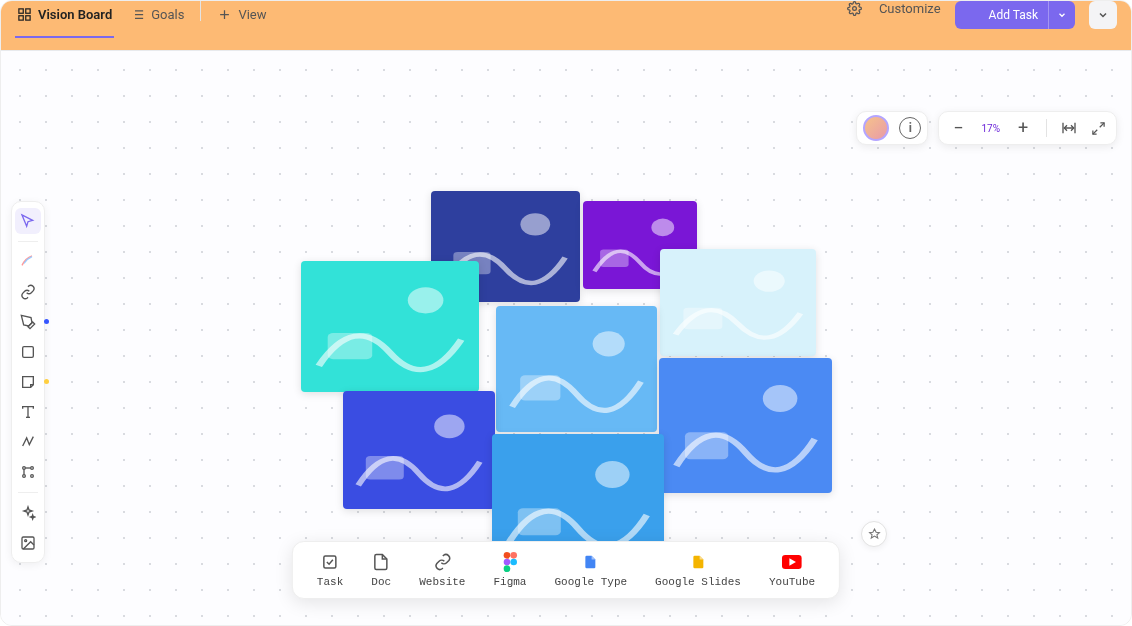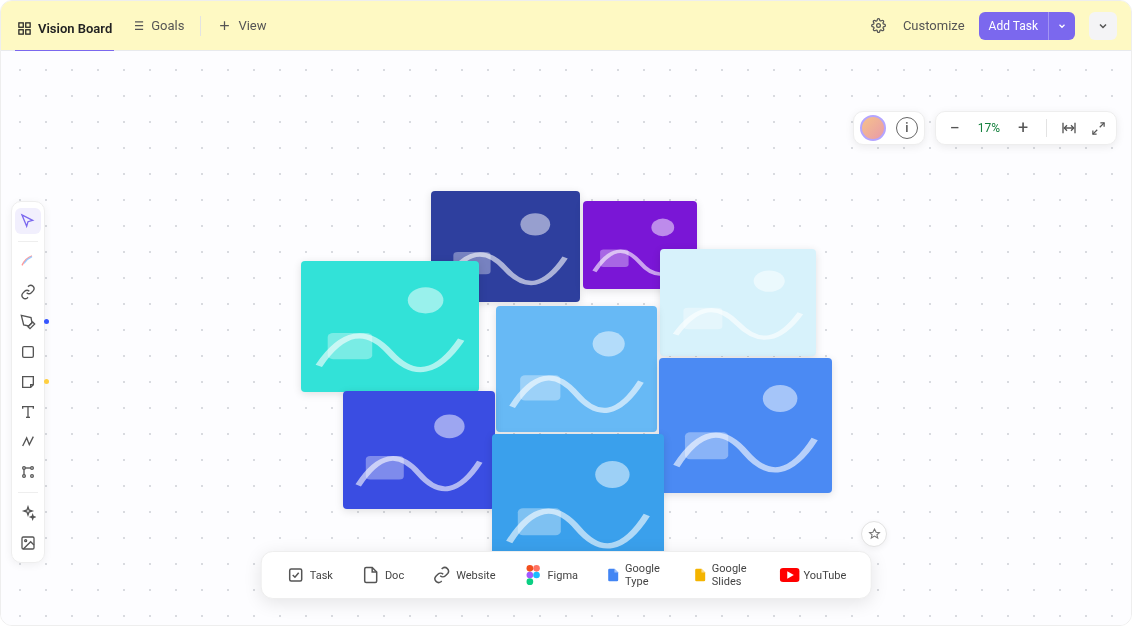--- a/index.html
+++ b/index.html
@@ -11,24 +11,24 @@
     overflow: hidden;
     position: relative;
     border-radius: 12px;
     border: 1px solid #eee;
   }
   
   .topbar {
     height: 50px;
     border-bottom: 1px solid #e8eaed;
     display: flex;
-    align-items: center;
+    align-items: flex-start;
     padding: 0 14px;
     gap: 14px;
-    background: #fef9c3;
+    background: #fdba74;
   }
   .tab {
     display: flex;
     align-items: center;
     gap: 6px;
     font-size: 13px;
     color: #555;
     padding: 6px 2px;
     cursor: pointer;
   }
@@ -47,20 +47,21 @@
   .customize-btn {
     display: flex; align-items: center; gap: 17px;
     font-size: 13px; color: #555; cursor: pointer;
   }
   .addtask-btn {
     display: flex; align-items: center;
     background: #7b68ee;
     color: #fff; font-size: 12px; border-radius: 6px;
     overflow: hidden; cursor: pointer;
     height: 28px;
+    padding-left: 24px;
   }
   .addtask-btn .label { padding: 0 10px; }
   .addtask-btn .chev { padding: 0 8px; border-left: 1px solid rgba(255,255,255,.3); display:flex;align-items:center;height:100%;}
   .more-btn {
     width: 28px; height: 28px; border-radius: 6px;
     background: #f4f4f6; display: flex; align-items: center; justify-content: center; cursor: pointer;
     color:#555;
   }
 
   
@@ -91,21 +92,21 @@
     width: 26px; height: 26px; border-radius: 50%;
     background: linear-gradient(135deg,#f6c28b,#e89aa8);
     border: 2px solid #b4a5ff;
   }
   .info-icn {
     width:22px;height:22px;border:1.5px solid #666;border-radius:50%;
     display:flex;align-items:center;justify-content:center;font-size:12px;color:#666;font-weight:700;
   }
   .zoom-pill { padding: 0 10px; gap: 14px; }
   .zoom-btn { width:18px; text-align:center; font-size:18px; color:#555; cursor:pointer; line-height:1; }
-  .zoom-label { font-size:12px; color:#15803d; }
+  .zoom-label { font-size:10px; color:#6d28d9; }
   .sep { width:1px; height:18px; background:#e3e3e3; }
 
   
   .toolrail {
     position: absolute;
     top: 150px; left: 10px;
     width: 34px;
     background: #fff;
     border-radius: 10px;
     box-shadow: 0 2px 8px rgba(0,0,0,.06);
@@ -135,21 +136,21 @@
 
   
   .dock {
     position:absolute; bottom: 26px; left:50%; transform:translateX(-50%);
     background:#fff; border-radius:12px;
     box-shadow:0 4px 18px rgba(0,0,0,.1);
     border:1px solid #eee;
     display:flex; gap: 28px;
     padding: 10px 24px;
   }
-  .dock-item { display:flex; flex-direction:row; align-items:center; gap:4px; cursor:pointer; }
+  .dock-item { display:flex; flex-direction:column; align-items:center; gap:4px; cursor:pointer;font-family:Liberation Mono, monospace; }
   .dock-item .ic { width:20px;height:20px; display:flex;align-items:center;justify-content:center;}
   .dock-item .lbl { font-size:11px; color:#444; }
   .pin-btn {
     position:absolute; right: 244px; bottom: 78px;
     width:26px;height:26px;border-radius:50%;background:#fff;
     border:1px solid #e3e3e3; box-shadow:0 2px 6px rgba(0,0,0,.06);
     display:flex;align-items:center;justify-content:center;cursor:pointer;color:#777;
   }
 </style>
 </head>

